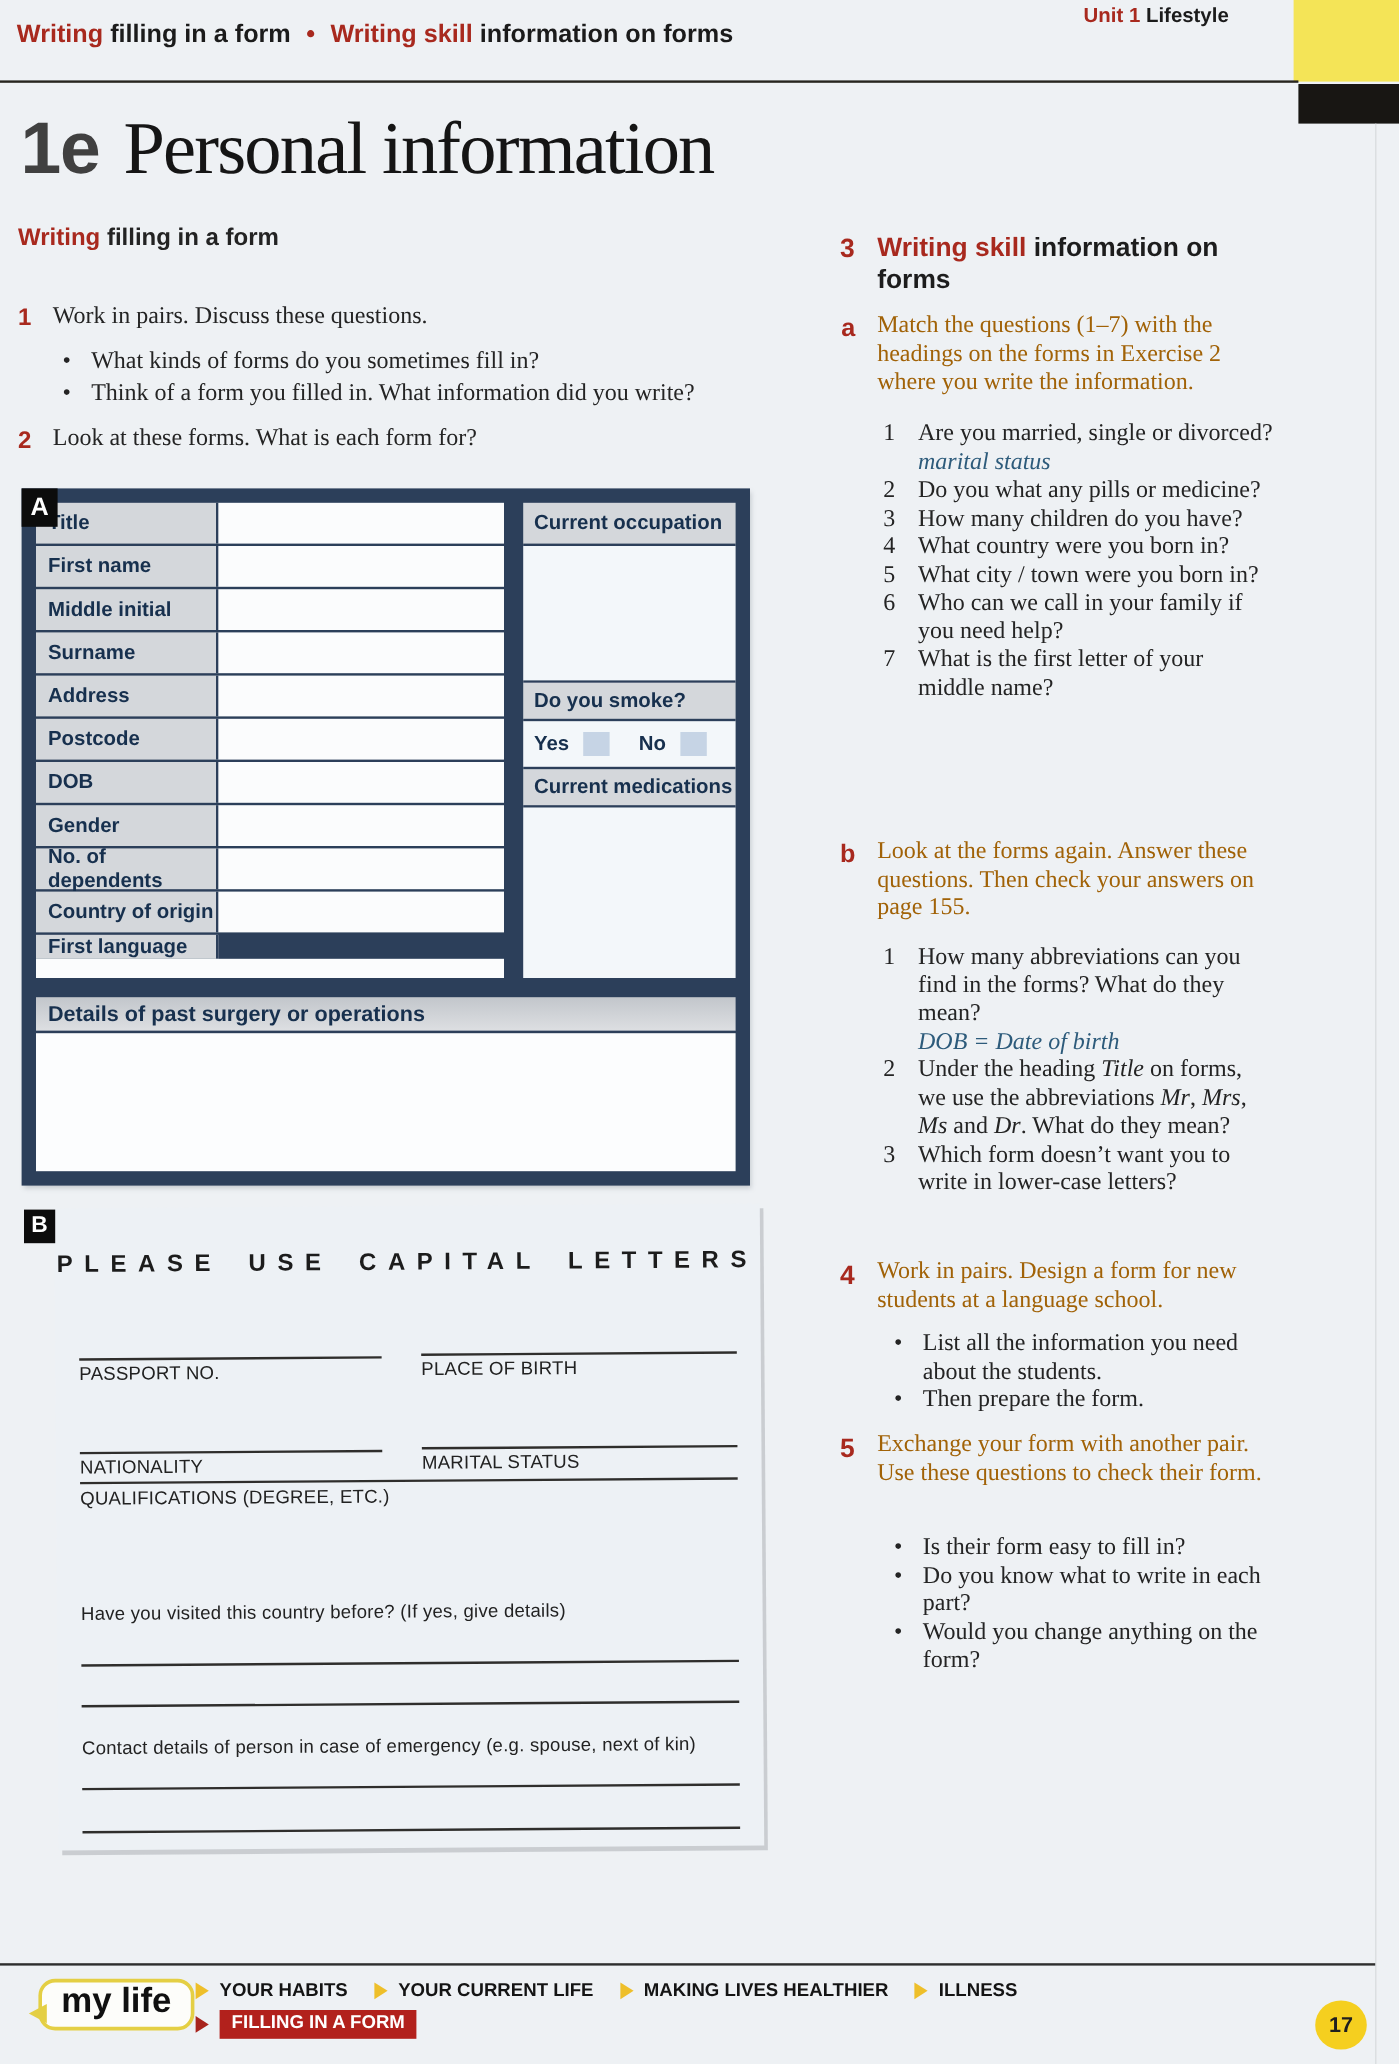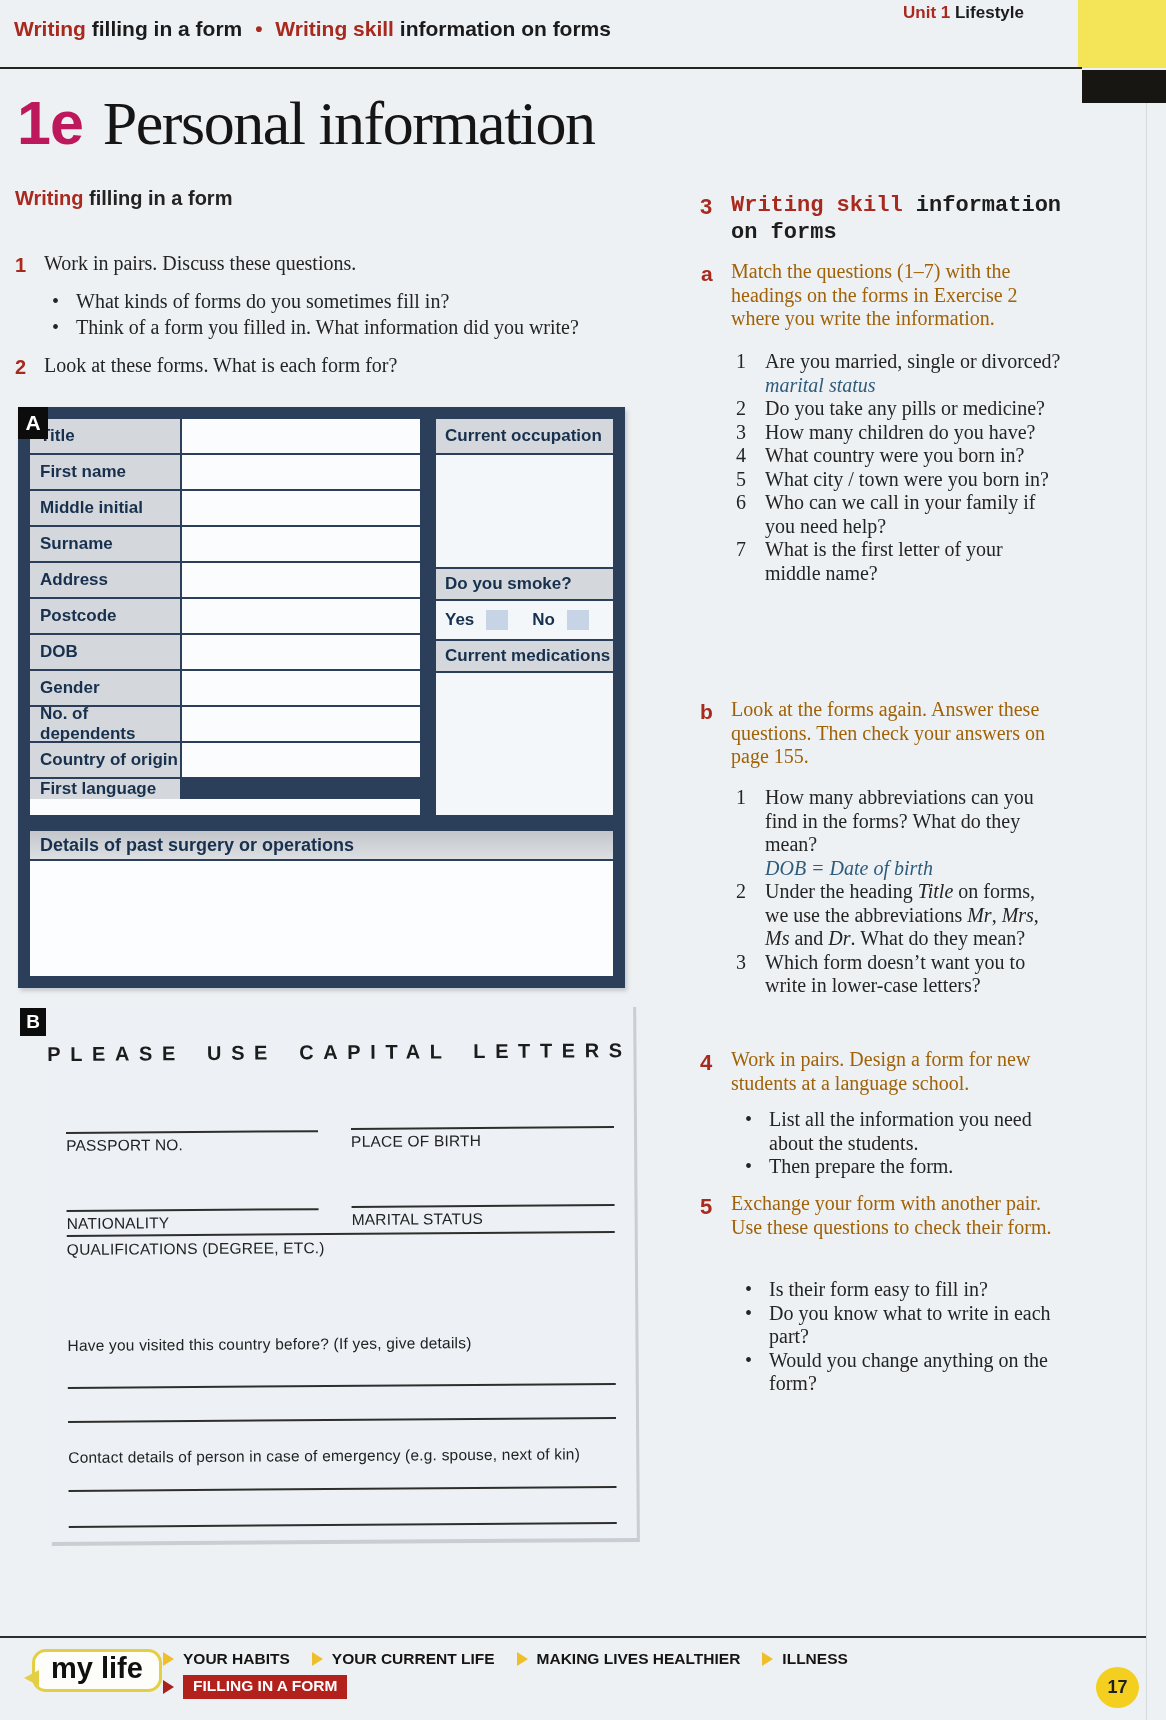--- a/index.html
+++ b/index.html
@@ -17,21 +17,21 @@
   .unit { position:absolute; left:903px; top:3px; font-family:"Liberation Sans",sans-serif;
           font-weight:bold; font-size:17px; color:#1b1b1b; white-space:nowrap; }
   .yellow-block { position:absolute; left:1078px; top:0; width:88px; height:68px; background:#f4e457; }
   .black-block  { position:absolute; left:1082px; top:70px; width:84px; height:33px; background:#181613; }
   .header-rule  { position:absolute; left:0; top:67px; width:1082px; height:2px; background:#27251f; }
   .page-edge    { position:absolute; left:1146px; top:103px; width:1px; height:1617px; background:#d6dadd; }
 
   
   .page-title { position:absolute; left:17px; top:88px; display:flex; align-items:baseline; gap:20px; }
   .title-code { font-family:"Liberation Sans",sans-serif; font-weight:800; font-size:61px;
-                color:#be185d; letter-spacing:-1px; }
+                color:#404040; letter-spacing:-1px; }
   .title-text { font-size:62px; color:#151515; letter-spacing:-1.5px; }
 
   
   .section-heading { position:absolute; left:15px; top:187px; font-family:"Liberation Sans",sans-serif;
                      font-weight:bold; font-size:20px; color:#232323; }
   .exnum { position:absolute; font-family:"Liberation Sans",sans-serif; font-weight:bold;
            font-size:20px; color:#a8291e; }
   .extext { position:absolute; font-size:20px; color:#242424; }
   .lbullets { position:absolute; left:52px; top:288px; font-size:20px; line-height:26px; }
   .lbullets .row { display:flex; }
@@ -81,21 +81,21 @@
                     font-family:"Liberation Sans",sans-serif; font-weight:bold; font-size:20px;
                     letter-spacing:.48em; word-spacing:.35em; color:#1c1c1c; white-space:nowrap; }
   .fb-line { position:absolute; height:2px; background:#2f2e2c; }
   .fb-label { position:absolute; font-family:"Liberation Sans",sans-serif; font-size:15.5px;
               color:#222; letter-spacing:.2px; white-space:nowrap; }
 
   
   .rnum { position:absolute; font-family:"Liberation Sans",sans-serif; font-weight:bold;
           font-size:22px; color:#a8291e; }
   .rhead { position:absolute; left:731px; top:192px; width:335px;
-           font-family:Liberation Mono, monospace; font-weight:bold; font-size:22px;
+           font-family:Liberation Sans, sans-serif; font-weight:bold; font-size:22px;
            line-height:27px; color:#1d1d1d; }
   .rbody { position:absolute; left:731px; width:324px; font-size:20px; line-height:23.5px; color:#a16207; }
   .qlist { position:absolute; left:736px; width:326px; font-size:20px; line-height:23.5px; }
   .qitem { display:flex; }
   .qn { width:29px; flex:none; }
   .qt { flex:1; }
   .ans { font-style:italic; color:#2d5b7b; }
   .bullets { position:absolute; left:745px; width:318px; font-size:20px; line-height:23.5px; }
   .bullets .row { display:flex; }
   .bullets .dot { width:24px; flex:none; }
@@ -276,21 +276,21 @@
   <div class="qlist" style="top:350px;">
     <div class="qitem">
       <span class="qn">1</span>
       <span class="qt">
         <span>Are you married, single or divorced?</span>
         <i class="ans">marital status</i>
       </span>
     </div>
     <div class="qitem">
       <span class="qn">2</span>
-      <span class="qt">Do you take any pills or medicine?</span>
+      <span class="qt">Do you what any pills or medicine?</span>
     </div>
     <div class="qitem">
       <span class="qn">3</span>
       <span class="qt">How many children do you have?</span>
     </div>
     <div class="qitem">
       <span class="qn">4</span>
       <span class="qt">What country were you born in?</span>
     </div>
     <div class="qitem">

